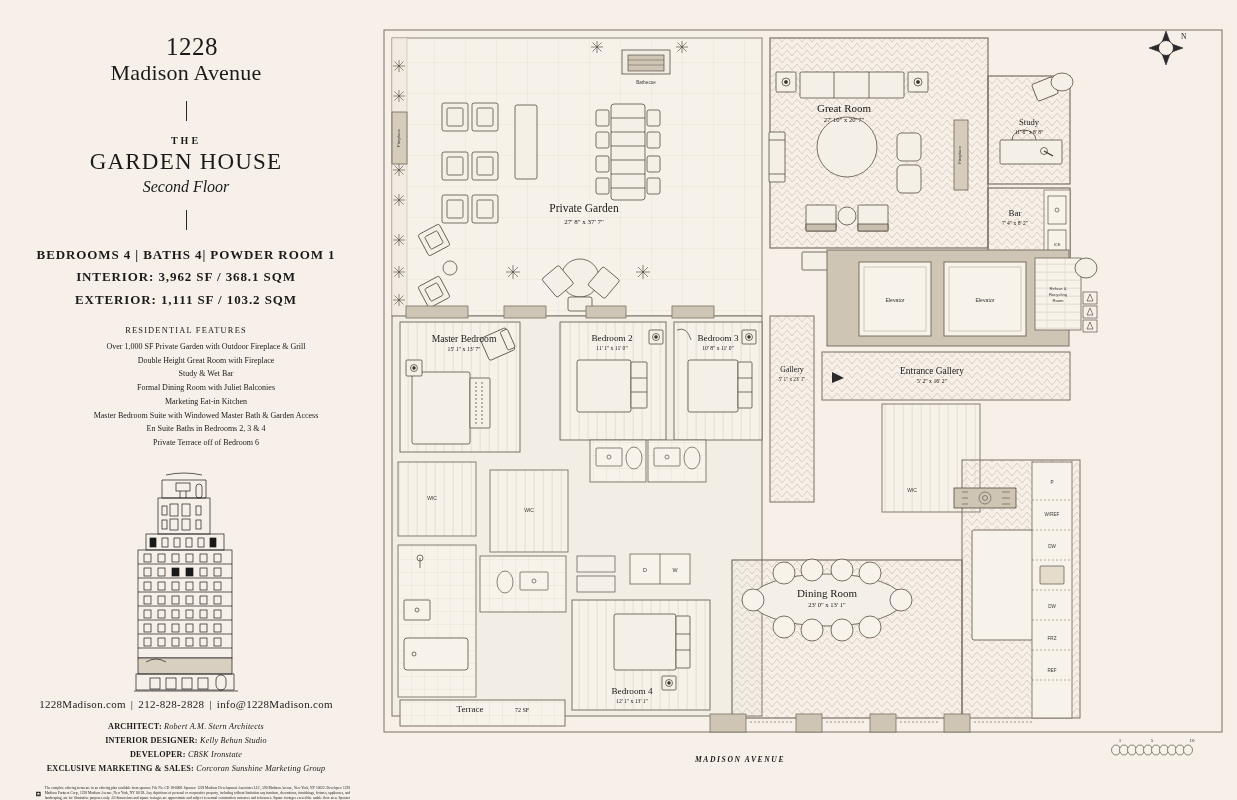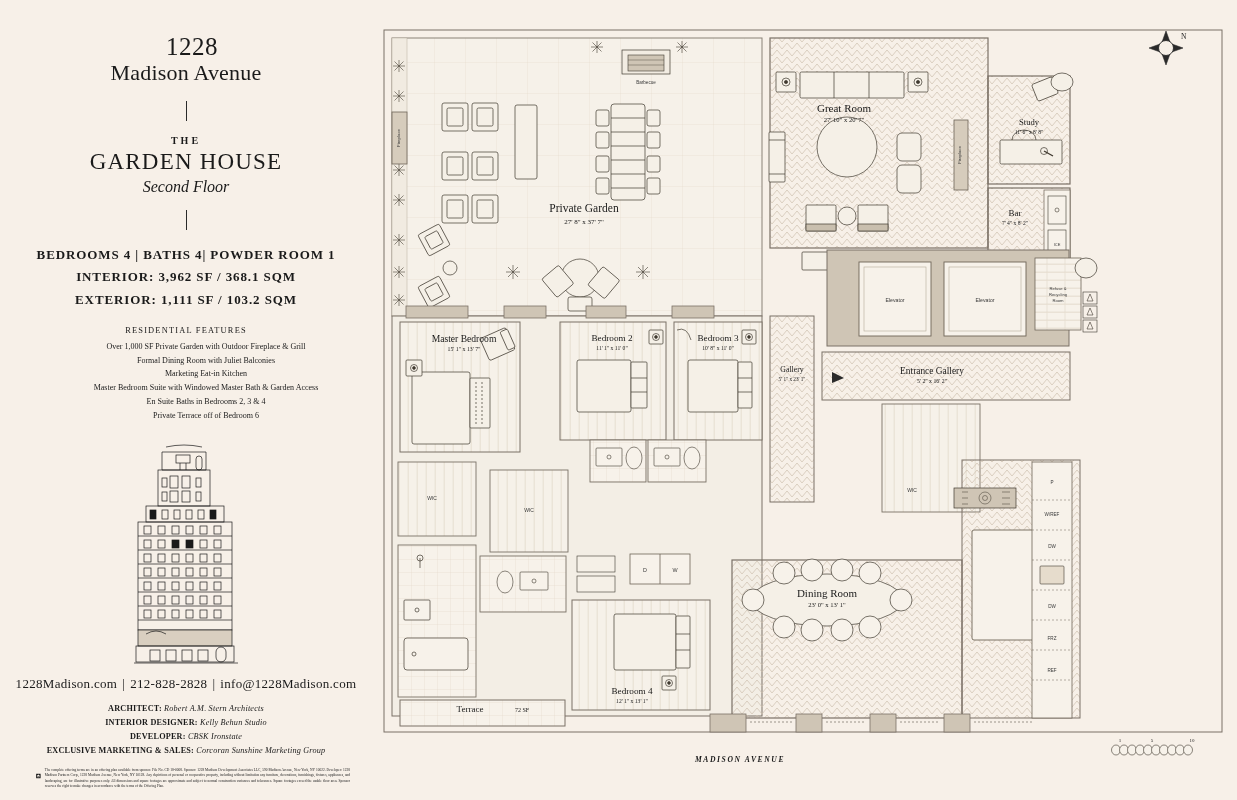--- a/index.html
+++ b/index.html
@@ -44,21 +44,21 @@
   .feat-head {
     font-size: 8.4px; font-weight: 400; letter-spacing: 1.2px;
     margin-top: 14px; margin-bottom: 5px;
   }
   .feat-list { font-size: 8px; line-height: 1.72; padding-left: 40px; }
   
   #building-illustration {
     margin: 22px auto 0; display: block;
   }
   .contact {
-    font-size: 13px; letter-spacing: 0.3px; margin-top: 10px;
+    font-size: 11px; letter-spacing: 0.3px; margin-top: 4px;
   }
   .contact span { margin: 0 5px; }
   .credits {
     font-size: 8.2px; font-weight: 700; line-height: 1.7;
     margin-top: 10px; letter-spacing: 0.2px; font-family: Liberation Serif, serif;
   }
   .credits i { font-weight: 400; }
   .legal-wrap {
     display: flex; gap: 4px; align-items: flex-start;
     margin: 10px 22px 0 36px; text-align: justify;
@@ -90,20 +90,22 @@
 
   <div class="specs">
     <div>BEDROOMS 4 | BATHS 4| POWDER ROOM 1</div>
     <div>INTERIOR: 3,962 SF / 368.1 SQM</div>
     <div>EXTERIOR: 1,111 SF / 103.2 SQM</div>
   </div>
 
   <div class="feat-head">RESIDENTIAL FEATURES</div>
   <div class="feat-list" id="features-list">
       <div>Over 1,000 SF Private Garden with Outdoor Fireplace &amp; Grill</div>
+      <div>Double Height Great Room with Fireplace</div>
+      <div>Study &amp; Wet Bar</div>
       <div>Formal Dining Room with Juliet Balconies</div>
       <div>Marketing Eat-in Kitchen</div>
       <div>Master Bedroom Suite with Windowed Master Bath &amp; Garden Access</div>
       <div>En Suite Baths in Bedrooms 2, 3 &amp; 4</div>
       <div>Private Terrace off of Bedroom 6</div>
     </div>
 
   <svg id="building-illustration" width="108" height="222" viewBox="0 0 108 222">
     <g stroke="#1a1a1a" stroke-width="0.7" fill="none">
 

